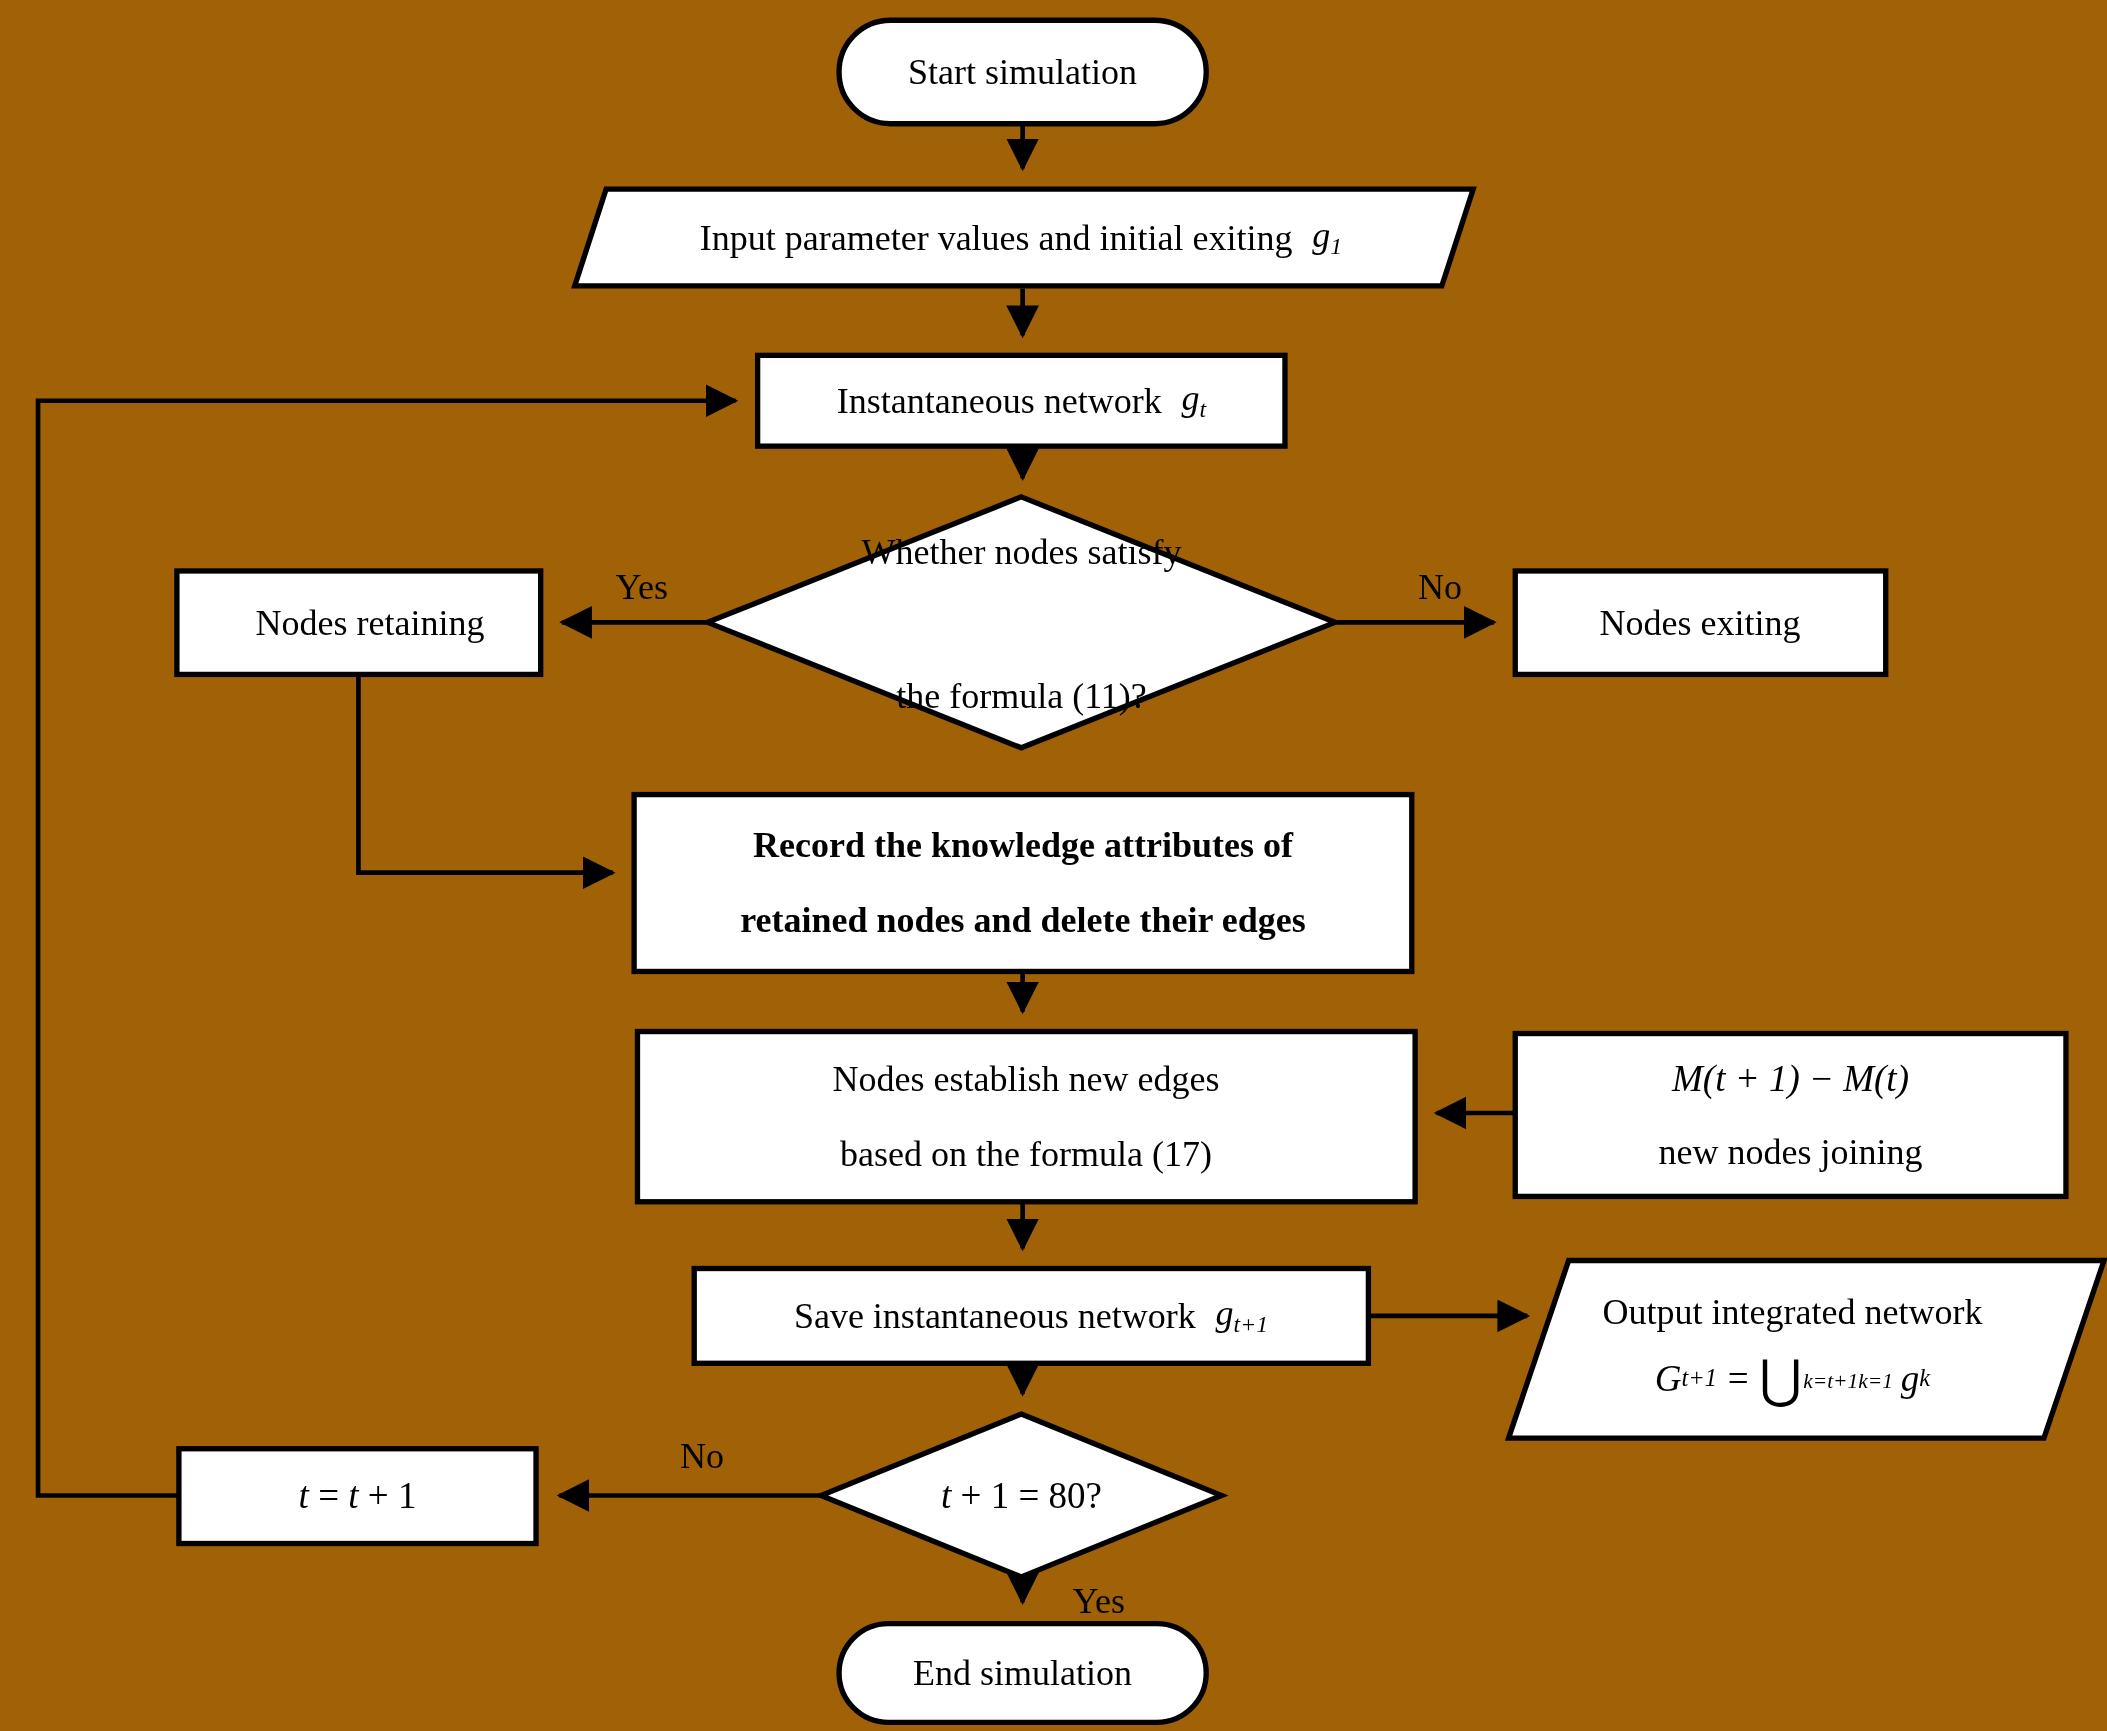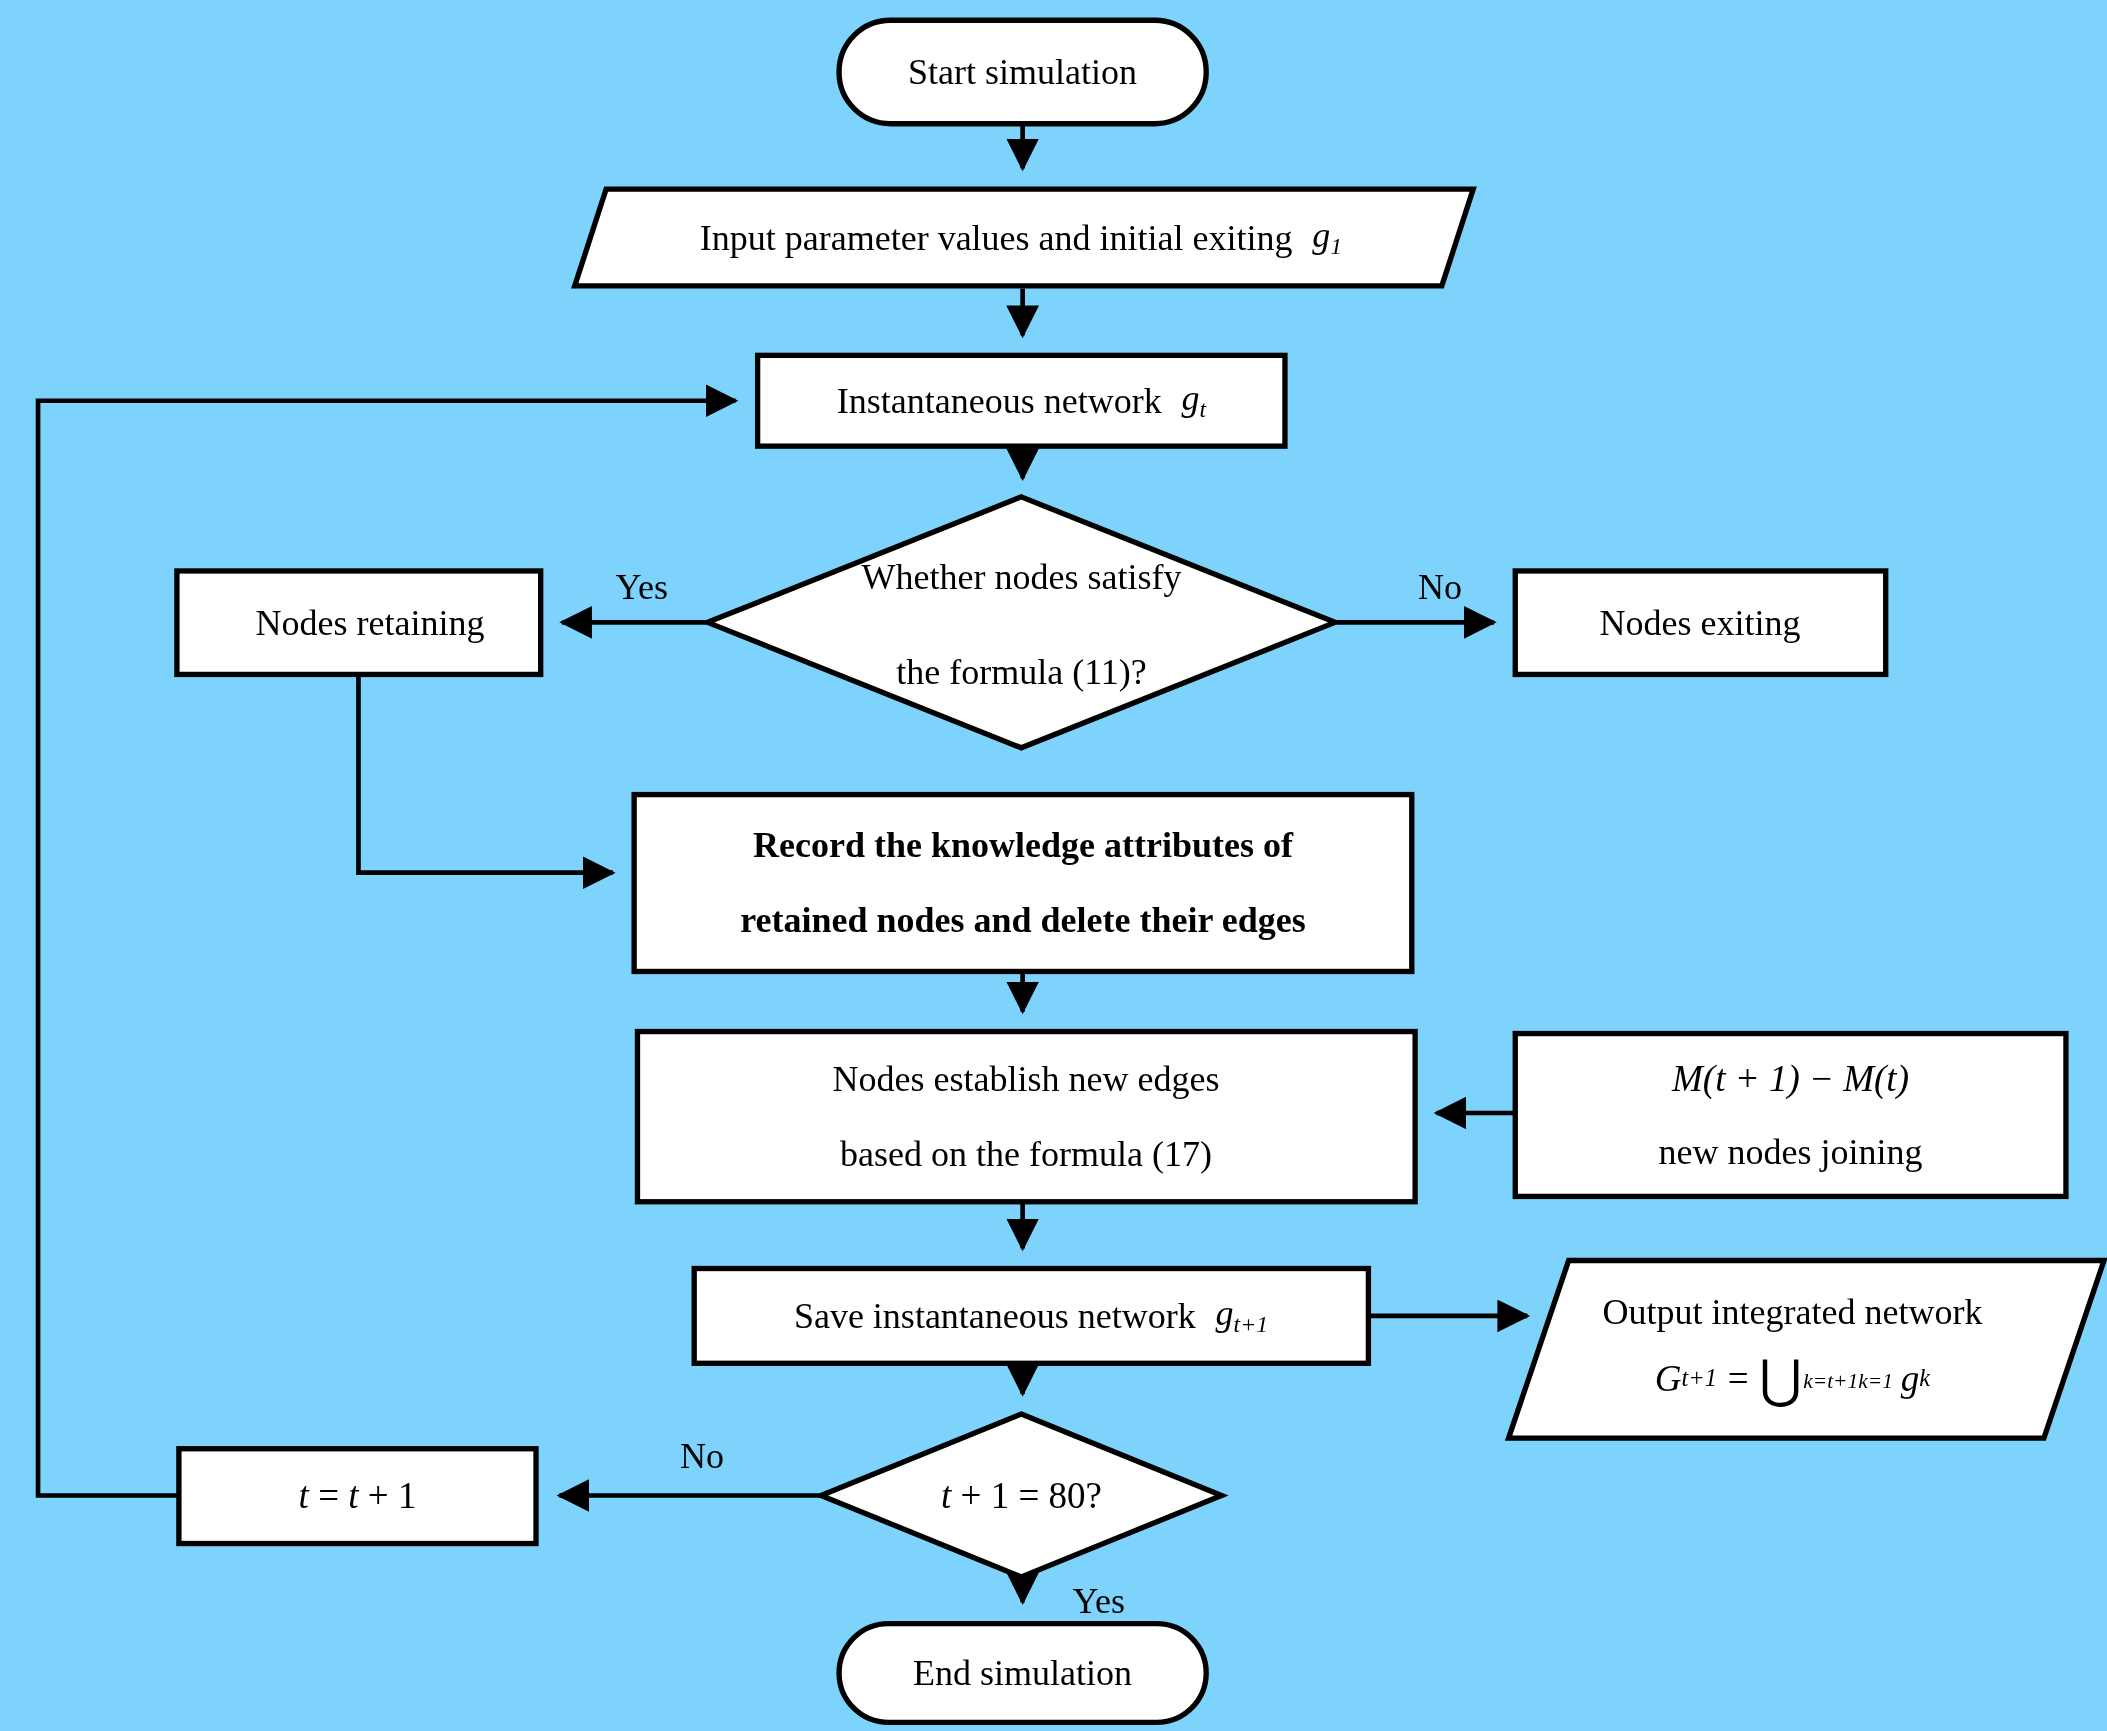--- a/index.html
+++ b/index.html
@@ -1,16 +1,16 @@
 <!DOCTYPE html>
 <html style="font-size:10.7px"><head>
 <meta charset="utf-8">
 <style>
   html,body{margin:0;padding:0;background:#ffffff;}
-  #canvas{position:relative;width:2108px;height:1732px;background:#7dd3fc;
+  #canvas{position:relative;width:2108px;height:1732px;background:#a16207;
           font-family:"Liberation Serif","DejaVu Serif",serif;color:#000;}
   svg.layer{position:absolute;left:0;top:0;}
   .node-label{position:absolute;display:flex;align-items:center;justify-content:center;
               text-align:center;font-size:36px;line-height:1;}
   .two-line{flex-direction:column;}
   .it{font-style:italic;}
   .m{white-space:pre;}
   .sub{font-size:0.66em;font-style:italic;vertical-align:-0.28em;white-space:pre;}
   .var{margin-left:0.55em;}
   .edge-label{position:absolute;display:flex;align-items:center;justify-content:flex-end;
@@ -76,21 +76,21 @@
   <div class="node-label" style="left:587px;top:189px;width:868px;height:97px;">
     <span class="m">Input parameter values and initial exiting</span>
       <span class="var"><span class="it m">g</span><span class="sub">1</span></span>
   </div>
 
   <div class="node-label" style="left:758px;top:355px;width:527px;height:91px;">
     <span class="m">Instantaneous network</span>
       <span class="var"><span class="it m">g</span><span class="sub">t</span></span>
   </div>
 
-  <div class="node-label two-line" style="left:721px;top:534px;width:601px;height:180px;gap:59px;">
+  <div class="node-label two-line" style="left:721px;top:534px;width:601px;height:180px;gap:59px;justify-content:space-between;">
     <span class="m">Whether nodes satisfy</span>
     <span class="m">the formula (11)?</span>
   </div>
 
   <div class="node-label" style="left:188px;top:571px;width:364px;height:103px;">
     <span class="m">Nodes retaining</span>
   </div>
 
   <div class="node-label" style="left:1515px;top:571px;width:370px;height:103px;">
     <span class="m">Nodes exiting</span>

